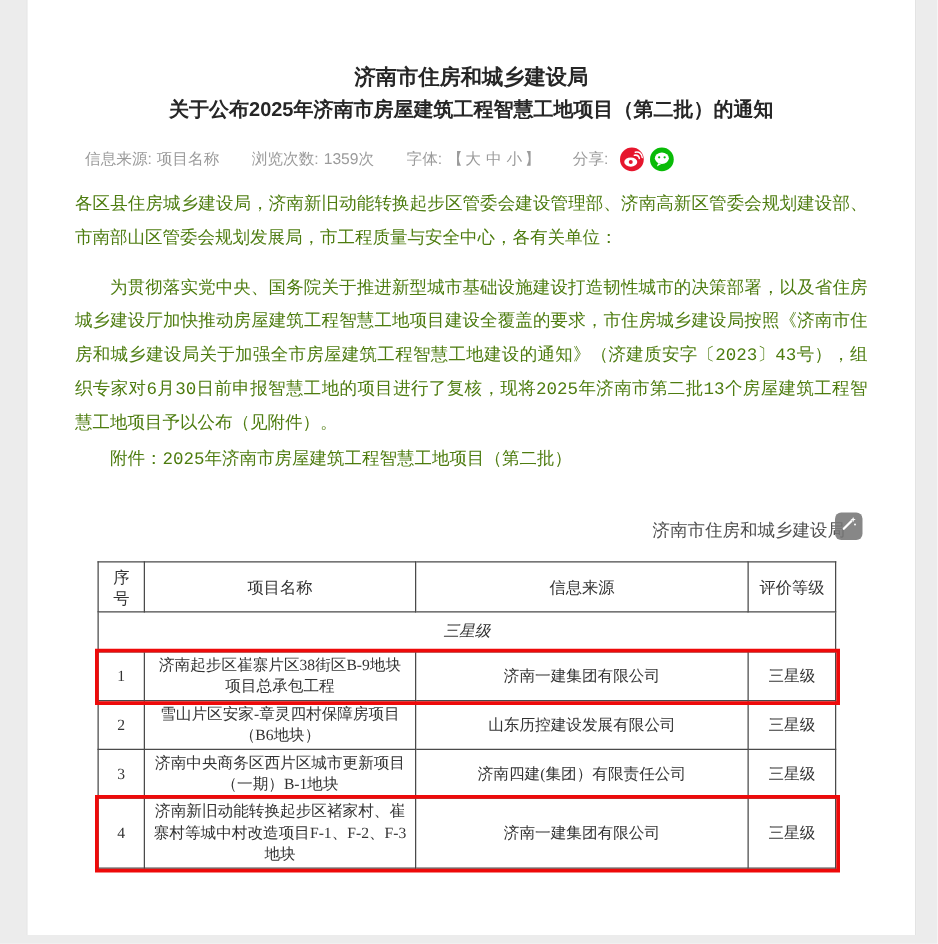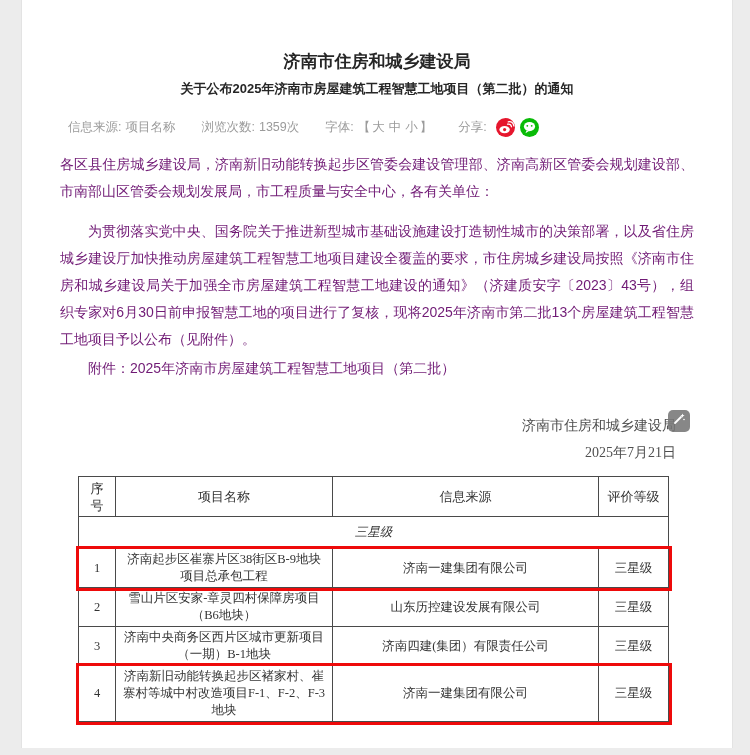--- a/index.html
+++ b/index.html
@@ -8,35 +8,35 @@
 
   .page {
     position:absolute; left:21px; top:0; width:712px; height:748px;
     background:#ffffff; border-left:1px solid #e3e3e3; border-right:1px solid #e3e3e3;
     overflow:hidden;
   }
 
   
   .doc-head { padding-top:50px; text-align:center; color:#262626; }
   .doc-head .t1 { font-size:17px; font-weight:bold; line-height:24px; }
-  .doc-head .t2 { font-size:13px; font-weight:bold; line-height:26px; margin-top:2px; }
+  .doc-head .t2 { font-size:16px; font-weight:bold; line-height:26px; margin-top:2px; }
 
   
   .meta { margin:16px 0 0 46px; font-size:12.5px; color:#9b9b9b;
           display:flex; align-items:center; }
   .meta .grp { margin-right:26px; display:flex; align-items:center; white-space:nowrap; }
   .meta .lab { margin-right:4px; }
   .meta .fctl { cursor:pointer; padding:0 2px; }
   .share-ico { width:19px; height:19px; border-radius:50%; display:inline-block;
                margin-left:5px; position:relative; }
   .share-ico svg { position:absolute; left:0; top:0; }
 
   
-  .article { margin:14px 38px 0 38px; font-family:Liberation Sans, sans-serif;
-             font-size:14px; color:#701a75; line-height:27px; text-align:justify; }
+  .article { margin:14px 38px 0 38px; font-family:Liberation Mono, monospace;
+             font-size:14px; color:#4d7c0f; line-height:27px; text-align:justify; }
   .article p.indent { text-indent:2em; }
   .article .p1 { margin-bottom:13px; }
   .article .attach { margin-top:2px; }
   .sign { margin:30px 56px 0 0; text-align:right; font-family:"Liberation Serif","DejaVu Serif",serif;
           font-size:14px; color:#4f4f4f; line-height:27px; }
 
   
   .wand-btn { position:absolute; left:646px; top:410px; width:22px; height:22px;
               background:rgba(118,118,118,.88); border-radius:5px; cursor:pointer;
               display:flex; align-items:center; justify-content:center; }
@@ -103,21 +103,20 @@
   </div>
 
   <div class="article">
     <p class="p1">各区县住房城乡建设局，济南新旧动能转换起步区管委会建设管理部、济南高新区管委会规划建设部、市南部山区管委会规划发展局，市工程质量与安全中心，各有关单位：</p>
     <p class="indent">为贯彻落实党中央、国务院关于推进新型城市基础设施建设打造韧性城市的决策部署，以及省住房城乡建设厅加快推动房屋建筑工程智慧工地项目建设全覆盖的要求，市住房城乡建设局按照《济南市住房和城乡建设局关于加强全市房屋建筑工程智慧工地建设的通知》（济建质安字〔2023〕43号），组织专家对6月30日前申报智慧工地的项目进行了复核，现将2025年济南市第二批13个房屋建筑工程智慧工地项目予以公布（见附件）。</p>
     <p class="indent attach">附件：2025年济南市房屋建筑工程智慧工地项目（第二批）</p>
   </div>
 
   <div class="sign">
     <div>济南市住房和城乡建设局</div>
-    <div>2025年7月21日</div>
   </div>
 
   <div class="wand-btn">
     <span>
       <svg width="14" height="14" viewBox="0 0 14 14">
         <line x1="3" y1="11" x2="9" y2="5" stroke="#ffffff" stroke-width="1.8" stroke-linecap="round"></line>
         <path d="M10.5 1.5 L11.1 3.0 L12.6 3.6 L11.1 4.2 L10.5 5.7 L9.9 4.2 L8.4 3.6 L9.9 3.0 Z" fill="#ffffff"></path>
         <circle cx="12" cy="7.5" r="0.8" fill="#ffffff"></circle>
       </svg>
     </span>

